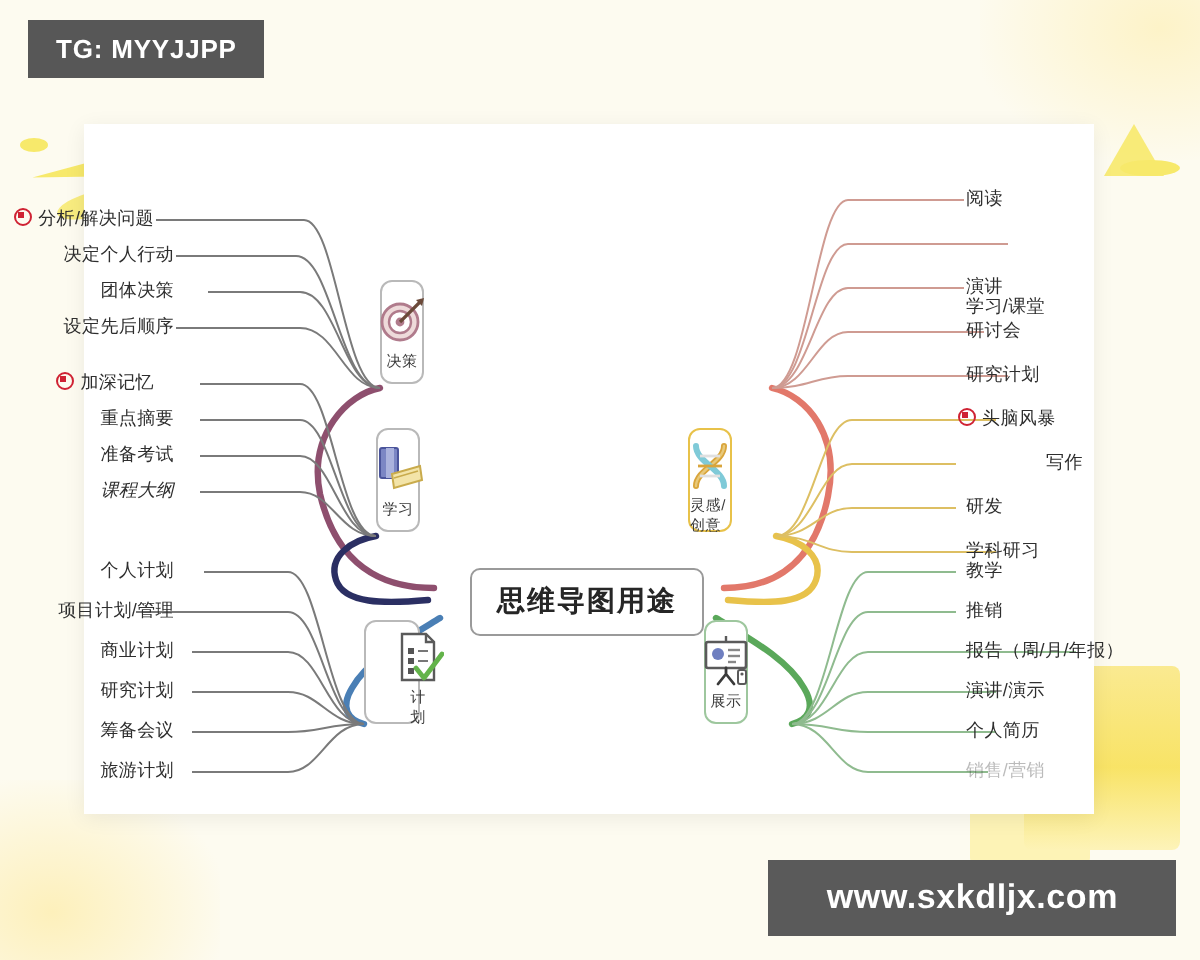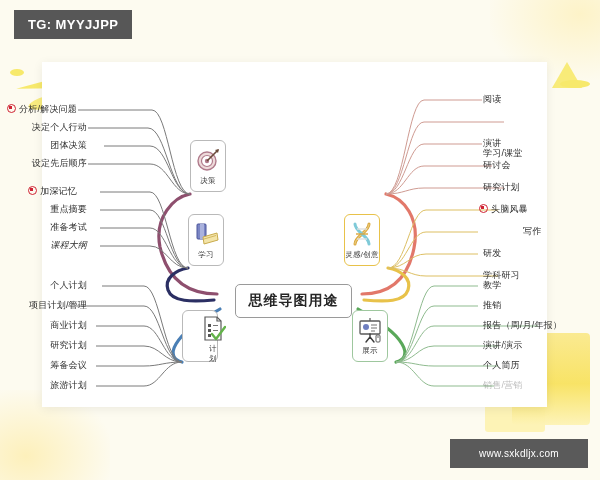--- a/index.html
+++ b/index.html
@@ -22,32 +22,32 @@
     border-radius:4px;opacity:.95;}
   .ysq2{position:absolute;right:55px;bottom:48px;width:60px;height:40px;
     background:#fdf1a8;border-radius:3px;opacity:.8;}
 
   .card{position:absolute;left:42px;top:62px;width:505px;height:345px;
     background:#ffffff;box-shadow:0 2px 10px rgba(0,0,0,.07);}
 
   .tg-badge{position:absolute;left:14px;top:10px;background:#575757;color:#fff;
     padding:7px 14px;font-size:13px;font-weight:bold;letter-spacing:.4px;}
   .wm{position:absolute;right:12px;bottom:12px;background:#5a5a5a;color:#fff;
-    padding:9px 29px;font-size:10px;letter-spacing:.3px;}
+    padding:9px 29px;font-size:17px;letter-spacing:.3px;font-weight:bold;}
 
   
   .map{position:absolute;inset:0;}
   svg.links{position:absolute;left:0;top:0;width:505px;height:345px;}
 
   .center-node{position:absolute;left:193px;top:222px;width:115px;height:32px;
     border:1.4px solid #9a9a9a;border-radius:5px;background:#fff;
     display:flex;align-items:center;justify-content:center;
     font-size:14px;color:#262626;font-weight:bold;letter-spacing:1px;z-index:6;}
 
-  .icon-box{position:absolute;width:36px;height:52px;border:1.3px solid #b9b9b9;
+  .icon-box{position:absolute;width:22px;height:52px;border:1.3px solid #b9b9b9;
     border-radius:6px;background:#fff;z-index:5;
     display:flex;flex-direction:column;align-items:center;justify-content:flex-start;
     padding-top:4px;box-sizing:border-box;}
   .icon-box .glyph{height:30px;display:flex;align-items:center;justify-content:center;}
   .icon-box .cap{font-size:7.5px;color:#3a3a3a;margin-top:1px;letter-spacing:.3px;}
 
   .leafgroup{position:absolute;z-index:4;}
   .leaf{font-size:9px;color:#2e2e2e;white-space:nowrap;padding:1px 3px 2px 3px;
     line-height:12px;letter-spacing:.2px;}
   .leaf.r{text-align:right;}

